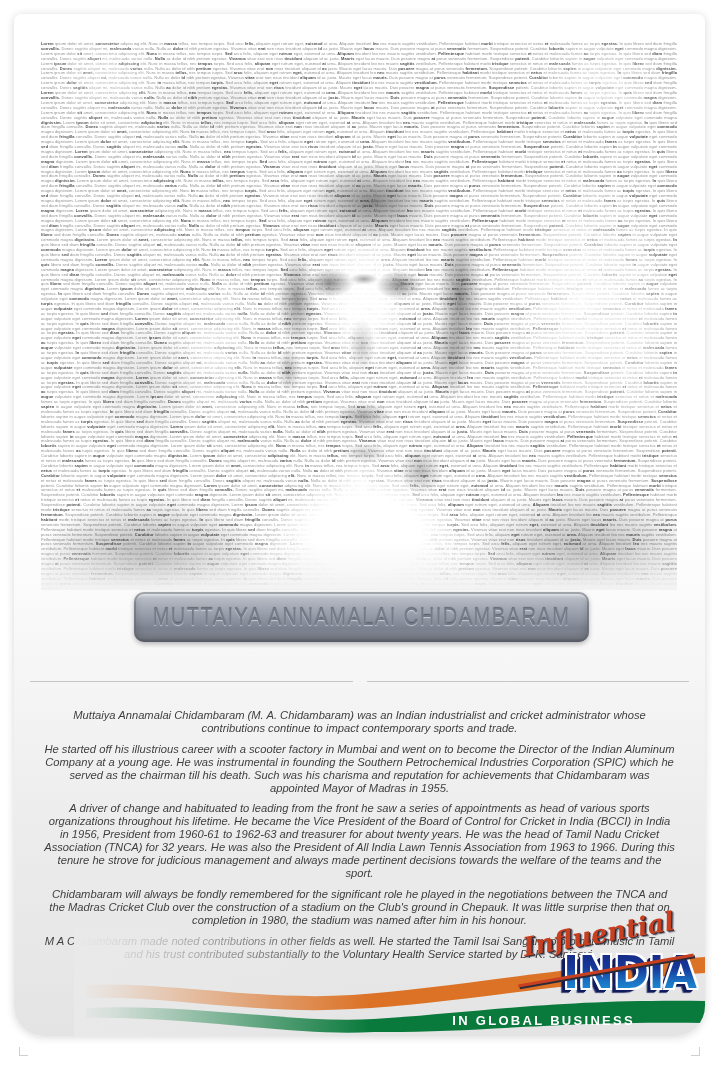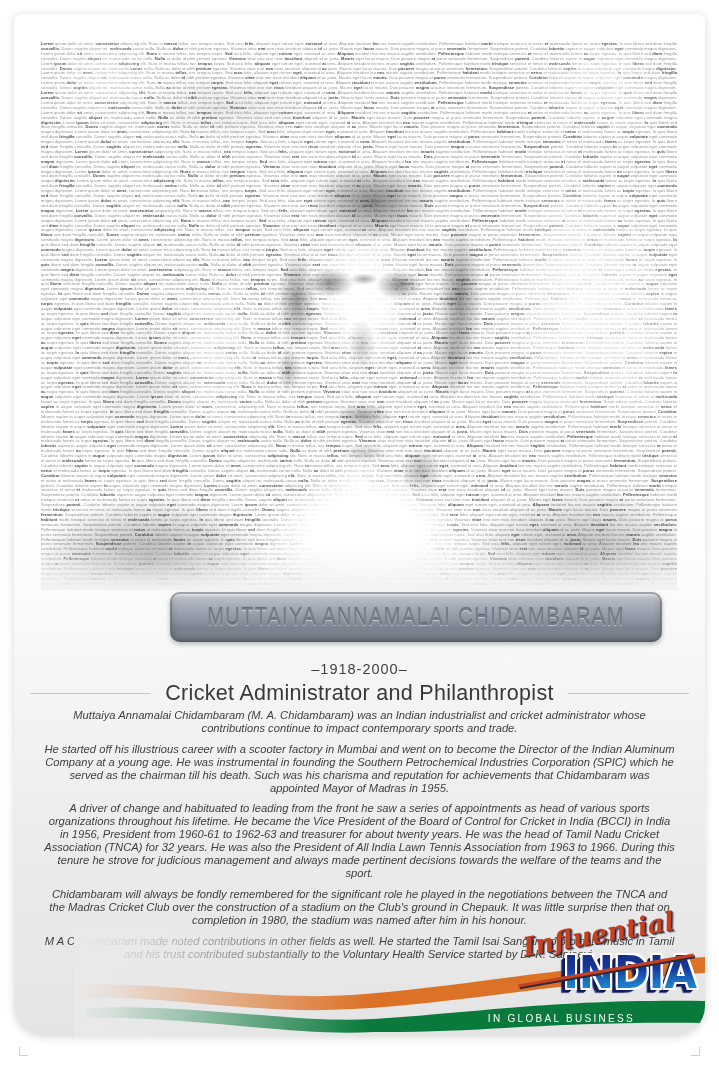--- a/index.html
+++ b/index.html
@@ -33,25 +33,25 @@
   .portrait-text{
     width:100%;height:100%;overflow:hidden;text-align:justify;
     font-size:4px;line-height:4.9px;letter-spacing:.1px;color:#8e8e8e;
   }
   .portrait-text b{font-weight:700;color:#4e4e4e;}
   .blob{position:absolute;border-radius:50%;pointer-events:none;}
   .pfade{position:absolute;left:0;top:500px;width:100%;height:48px;
     background:linear-gradient(180deg,rgba(243,243,243,0),#f3f3f3);}
   
   .plate{
-    position:absolute;left:120px;top:578px;width:492px;height:50px;border-radius:10px;
+    position:absolute;left:120px;top:578px;width:455px;height:50px;border-radius:10px;
     background:linear-gradient(180deg,#d9dce1 0%,#b4b9c2 14%,#9aa0ac 42%,#7d8390 72%,#8a909c 92%,#6f7481 100%);
     box-shadow:inset 0 0 0 2px rgba(88,93,104,.5),inset 0 3px 3px rgba(255,255,255,.55),
                inset 0 -6px 9px rgba(0,0,0,.28),0 2px 5px rgba(0,0,0,.28);
-    display:flex;align-items:center;justify-content:center;margin-left:36px;
+    display:flex;align-items:center;justify-content:center;
   }
   .plate span{
     font-size:20px;font-weight:400;letter-spacing:1.5px;white-space:nowrap;color:#757b89;
     transform:scaleY(1.15);
     text-shadow:0 1px 1px rgba(255,255,255,.55),0 -1px 1px rgba(0,0,0,.4);
   }
   
   .dates{position:absolute;left:0;top:647px;width:100%;text-align:center;
     font-size:14.5px;color:#3f3f3f;letter-spacing:1px;}
   .title-row{position:absolute;left:16px;top:667px;width:659px;display:flex;align-items:center;gap:14px;}
@@ -59,21 +59,21 @@
   h1.title{margin:0;font-size:21.5px;font-weight:400;color:#383838;letter-spacing:.3px;white-space:nowrap;}
   
   .paragraphs{position:absolute;left:30px;top:695px;width:631px;text-align:center;
     color:#3e3e3e;font-size:11.2px;line-height:12.9px;}
   .paragraphs p{margin:0 0 8px;font-style:italic;}
   
   .logo-area{position:absolute;left:60px;top:915px;width:631px;height:107px;}
   .logo-area svg{position:absolute;left:0;top:0;}
   .band-fade{position:absolute;left:0;top:0;width:55%;height:100%;
     background:linear-gradient(90deg,#e9e9e9 0%,rgba(233,233,233,.92) 10%,rgba(233,233,233,0) 85%);}
-  .tagline{position:absolute;right:70px;top:84px;font-size:10px;font-weight:400;
+  .tagline{position:absolute;right:70px;top:84px;font-size:13px;font-weight:700;
     letter-spacing:2.3px;color:#ffffff;white-space:nowrap;}
   .india-wrap{position:absolute;right:6px;top:20px;width:200px;height:56px;}
   .india{position:absolute;right:2px;top:0;font-family:"DejaVu Sans",sans-serif;font-weight:700;
     font-size:42px;line-height:48px;letter-spacing:0;transform:scaleY(1.05);white-space:nowrap;}
   .india-back{color:#fff;
     text-shadow:2px 0 0 #fff,-2px 0 0 #fff,0 2px 0 #fff,0 -2px 0 #fff,
       2px 2px 0 #fff,-2px -2px 0 #fff,2px -2px 0 #fff,-2px 2px 0 #fff,
       -4px 3px 0 #111c5c,-5px 4px 0 #111c5c,-6px 5px 1px rgba(17,28,92,.8);}
   .india-front{background:linear-gradient(180deg,var(--blue-dark) 0%,#16379a 40%,#1b74c4 68%,var(--blue-light) 100%);
     -webkit-background-clip:text;background-clip:text;color:transparent;}
@@ -123,25 +123,23 @@
     <div class="blob" style="left:395px;top:425px;width:300px;height:180px;background:radial-gradient(closest-side,rgba(40,40,40,.32),rgba(40,40,40,0) 80%);"></div>
     <div class="blob" style="left:60px;top:20px;width:250px;height:90px;background:radial-gradient(closest-side,rgba(40,40,40,.1),rgba(40,40,40,0) 80%);"></div>
     <div class="blob" style="left:20px;top:250px;width:160px;height:180px;background:radial-gradient(closest-side,rgba(40,40,40,.12),rgba(40,40,40,0) 80%);"></div>
     <div class="pfade"></div>
   </div>
 
   <div class="plate">
     <span>MUTTAIYA ANNAMALAI CHIDAMBARAM</span>
   </div>
 
-  <div class="dates">–1918-2000–</div>
 
   <div class="title-row">
     <div class="rule"></div>
-    <h1 class="title">Cricket Administrator and Philanthropist</h1>
     <div class="rule"></div>
   </div>
 
   <div class="paragraphs">
     <p>Muttaiya Annamalai Chidambaram (M. A. Chidambaram) was an Indian industrialist and cricket administrator whose contributions continue to impact contemporary sports and trade.</p>
     <p>He started off his illustrious career with a scooter factory in Mumbai and went on to become the Director of the Indian Aluminum Company at a young age. He was instrumental in founding the Southern Petrochemical Industries Corporation (SPIC) which he served as the chairman till his death. Such was his charisma and reputation for achievements that Chidambaram was appointed Mayor of Madras in 1955.</p>
     <p>A driver of change and habituated to leading from the front he saw a series of appointments as head of various sports organizations throughout his lifetime. He became the Vice President of the Board of Control for Cricket in India (BCCI) in India in 1956, President from 1960-61 to 1962-63 and treasurer for about twenty years. He was the head of Tamil Nadu Cricket Association (TNCA) for 32 years. He was also the President of All India Lawn Tennis Association from 1963 to 1966. During this tenure he strove for judicious management and always made pertinent decisions towards the welfare of the teams and the sport.</p>
     <p>Chidambaram will always be fondly remembered for the significant role he played in the negotiations between the TNCA and the Madras Cricket Club over the construction of a stadium on the Club's ground in Chepauk. It was little surprise then that on completion in 1980, the stadium was named after him in his honour.</p>
     <p>M A Chidambaram made noted contributions in other fields as well. He started the Tamil Isai Sangam to promote music in Tamil and his trust contributed substantially to the Voluntary Health Service started by Dr K. Sanjeevi.</p>
   </div>

